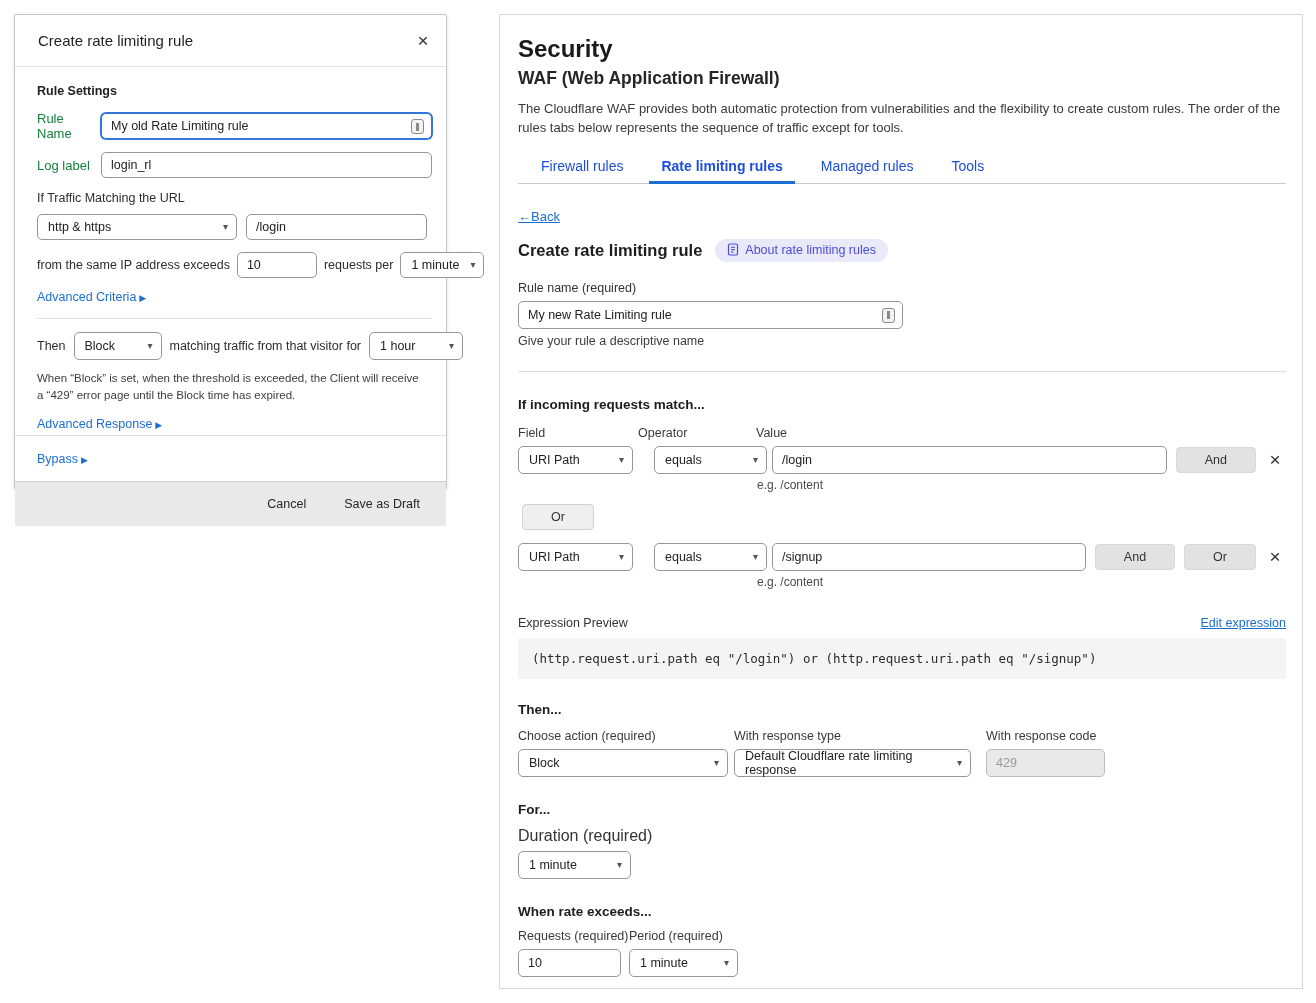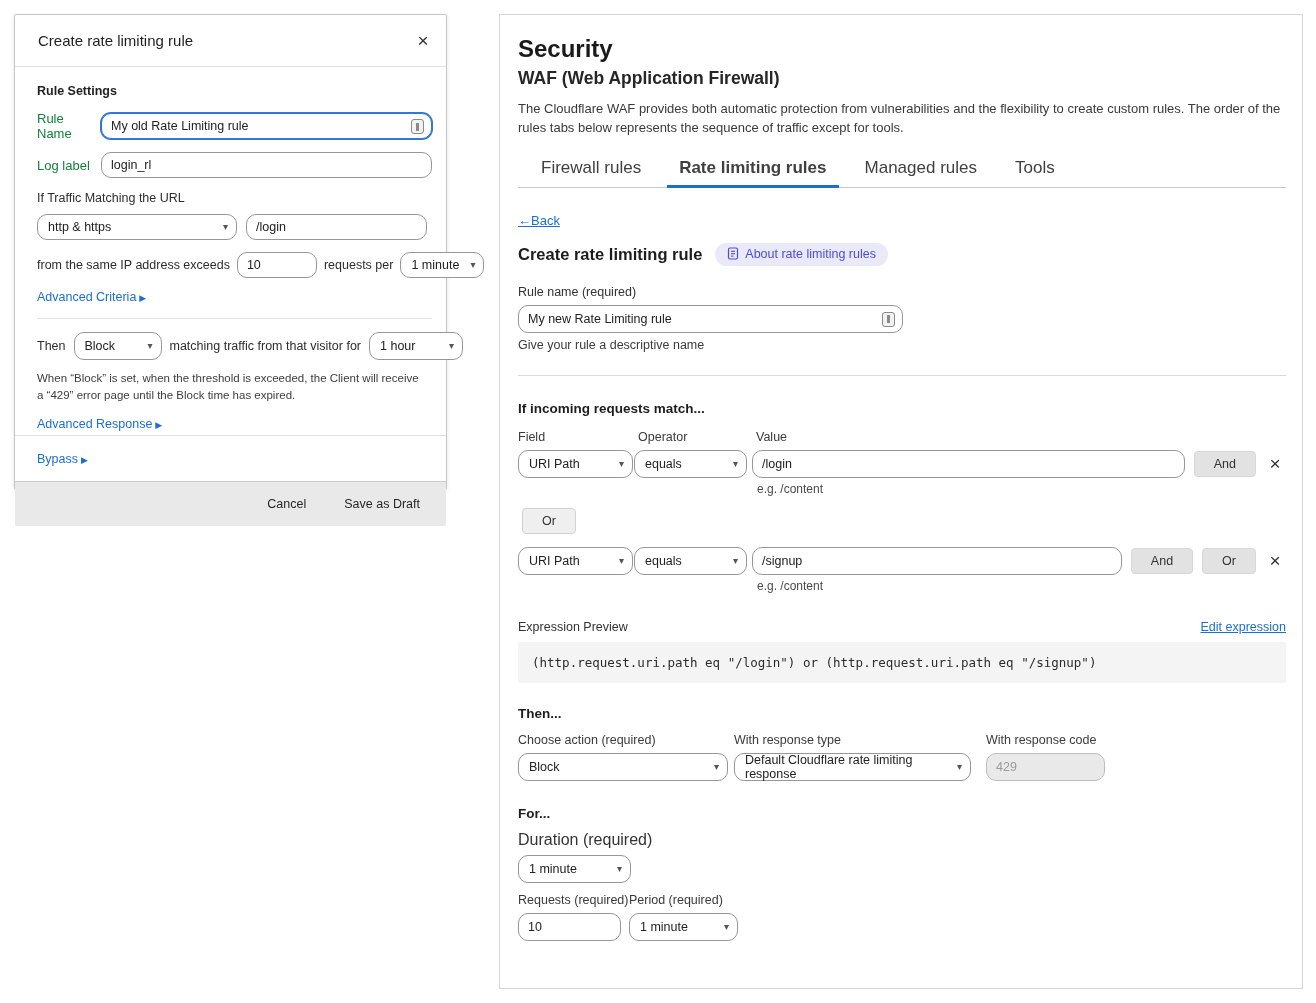--- a/index.html
+++ b/index.html
@@ -2,30 +2,30 @@
 <html><head>
 <meta charset="utf-8">
 <style>
   * { box-sizing: border-box; margin: 0; padding: 0; }
   html,body { width:1316px; height:1003px; background:#ffffff;
     font-family:"Liberation Sans", sans-serif; color:#222; }
   body { position:relative; }
 
   
   .select, .tinput {
-    border:1px solid #979797; border-radius:10px; background:#fff;
+    border:1px solid #979797; border-radius:5px; background:#fff;
     font-size:12.5px; color:#222; height:28px;
   }
   .select { display:flex; align-items:center; justify-content:space-between;
     padding:0 8px 0 10px; cursor:pointer; }
   .caret { font-size:10px; color:#555; line-height:1; margin-left:6px; }
   .tinput { padding:0 9px; width:100%; font-family:"Liberation Sans", sans-serif; }
   .blue-link { color:#1b6ed2; text-decoration:none; font-size:12.5px; cursor:pointer; }
   .tri { font-size:9px; margin-left:3px; }
-  .chip { display:inline-flex; align-items:center; height:26px; padding:0 19px;
+  .chip { display:inline-flex; align-items:center; height:26px; padding:0 28px;
     background:#e2e2e2; border:1px solid #d8d8d8; border-radius:4px;
     font-size:12.5px; color:#333; cursor:pointer; }
   .x-icon { font-size:19px; color:#333; line-height:1; cursor:pointer;
     width:18px; text-align:center; flex-shrink:0; }
   .autofill-icon { position:absolute; width:13px; height:15px;
     border:1px solid #8a8a8a; border-radius:3px; background:#f2f2f2;
     display:flex; align-items:center; justify-content:center; }
   .autofill-icon i { display:block; width:3px; height:8px; background:#8a8a8a; }
 
   
@@ -65,42 +65,42 @@
 
   
   .new-panel { position:absolute; left:499px; top:14px; width:804px; height:975px;
     background:#fff; border:1px solid #d6d6d6; padding:20px 16px 0 18px; overflow:hidden; }
   .np-title { font-size:24px; font-weight:700; color:#1a1a1a; margin-bottom:5px; }
   .np-subtitle { font-size:17.5px; font-weight:700; color:#262626; margin-bottom:11px; }
   .np-desc { font-size:13px; color:#3a3a3a; line-height:1.45; margin-bottom:15px;
     padding-right:4px; }
   .np-tabs { display:flex; gap:34px; padding-left:21px;
     border-bottom:1px solid #c9c9c9; margin-bottom:23px; }
-  .np-tab { font-size:17px; color:#404040; padding:5px 2px 9px; cursor:pointer;
+  .np-tab { font-size:14px; color:#1d4ed8; padding:5px 2px 9px; cursor:pointer;
     position:relative; }
   .np-tab.active { font-weight:700;text-align:center; }
   .np-tab.active::after { content:""; position:absolute; left:-10px; right:-10px;
     bottom:-1px; height:3px; background:#1b6ed2; }
   .np-back { display:inline-block; font-size:13px; margin-bottom:15px;
     text-decoration:underline; }
   .np-create-row { display:flex; align-items:center; gap:13px; margin-bottom:19px; }
   .np-create-heading { font-size:16.5px; font-weight:700; color:#1d1d1d; }
   .np-badge { display:inline-flex; align-items:center; gap:6px; background:#e9e9fa;
     color:#4c4cd6; font-size:12.5px; padding:4px 12px 5px; border-radius:13px;
     cursor:pointer; }
   .np-field-label { font-size:12.5px; color:#333; margin-bottom:6px; }
   .np-rulename-wrap { position:relative; width:385px; margin-bottom:5px; }
   .np-rulename-wrap .autofill-icon { right:8px; top:7px; }
   .np-help { font-size:12.5px; color:#3c3c3c; }
   .np-hr { border:0; border-top:1px solid #dcdcdc; margin:23px 0 25px; }
   .np-section-heading { font-size:13.5px; font-weight:700; color:#1d1d1d; }
   .np-cols { display:flex; font-size:12.5px; color:#3a3a3a; margin:14px 0 6px; }
   .np-cols .c1 { width:120px; } .np-cols .c2 { width:118px; }
   .np-match-row { display:flex; align-items:center; }
-  .w-field { width:115px; margin-right:1px; flex-shrink:0; }
+  .w-field { width:115px; margin-right:21px; flex-shrink:0; }
   .w-op { width:113px; margin-right:5px; flex-shrink:0; }
   .np-match-row .val { flex:1; }
   .np-match-row .chip { margin-left:9px; }
   .np-match-row .x-icon { margin-left:10px; margin-right:2px; }
   .np-hint { font-size:12px; color:#4a4a4a; margin:4px 0 0 239px; }
   .np-or-connector { margin:12px 0 13px 4px; background:#efefef; border-color:#d2d2d2; }
   .np-expr-row { display:flex; align-items:center; justify-content:space-between;
     margin:27px 0 8px; }
   .np-expr-label { font-size:12.5px; color:#333; }
   .np-edit-link { text-decoration:underline; }
@@ -311,20 +311,21 @@
     <input class="tinput w-code" disabled="" value="429" style="">
   </div>
 
   <div class="np-section-heading mt-sec">For...</div>
   <div class="np-dur-label">Duration (required)</div>
   <div class="select w-small">
     <span>1 minute</span>
     <span class="caret">▾</span>
   </div>
 
+  <div class="np-section-heading mt-sec">When rate exceeds...</div>
   <div class="np-rate-labels">
     <span class="r1">Requests (required)</span>
     <span>Period (required)</span>
   </div>
   <div class="np-rate-controls">
     <input class="tinput w-req" readonly="" value="10" style="">
     <div class="select w-period">
       <span>1 minute</span>
       <span class="caret">▾</span>
     </div>

